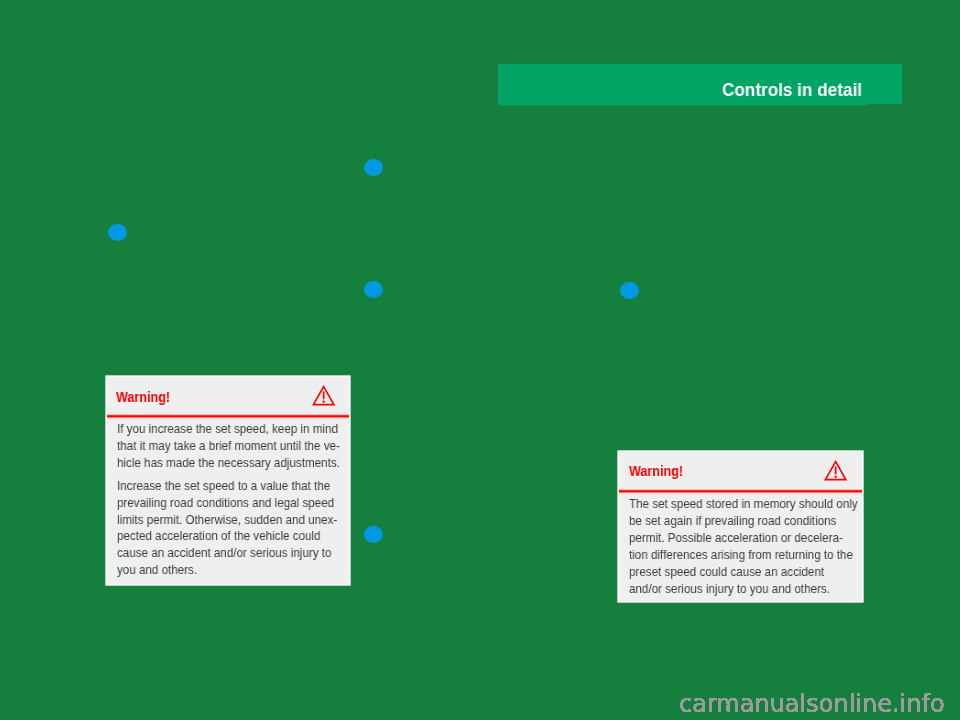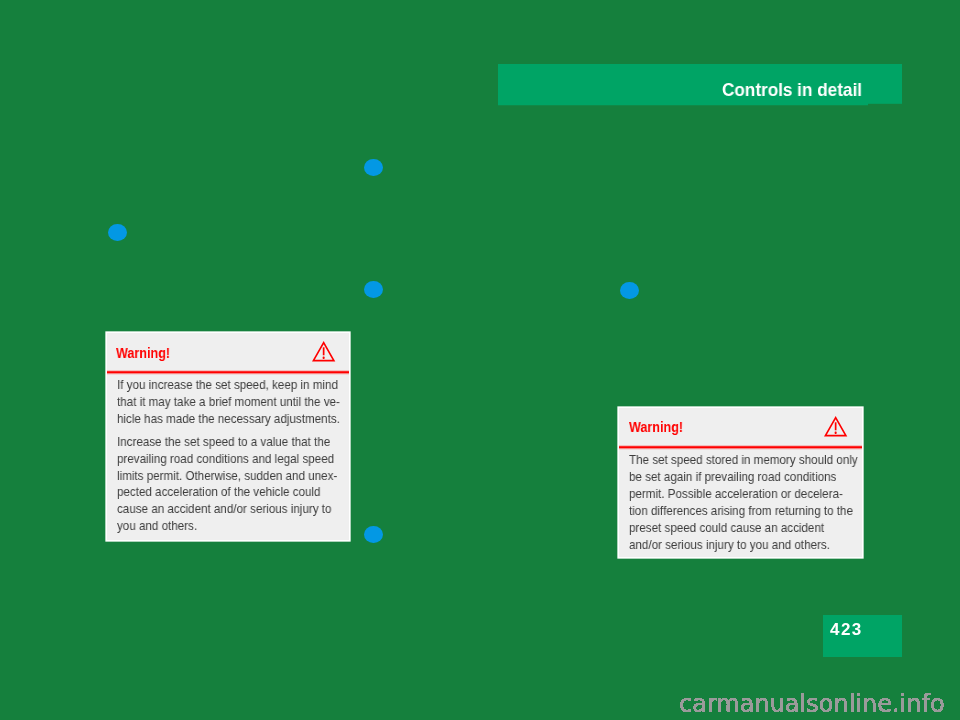--- a/index.html
+++ b/index.html
@@ -20,21 +20,21 @@
     color:#ffffff;font-weight:bold;font-size:17.7px;line-height:17.7px;
     white-space:nowrap;
     transform:scaleX(0.969);transform-origin:left top;
     will-change:transform;
   }
 
   
   .dot{position:absolute;width:18.8px;height:16.9px;border-radius:50%;background:#0398e4;}
 
   
-  .warnbox{position:absolute;background:#efefef;box-shadow:0 0 0 1.65px #ffffff;}
+  .warnbox{position:absolute;background:#efefef;box-shadow:0 0 0 1.65px #ffffff;margin-top:44px;}
   .warnbox .wtitle{
     position:absolute;color:#ff0000;font-weight:bold;font-size:14.6px;line-height:14.6px;
     white-space:nowrap;transform:scaleX(0.862);transform-origin:left top;will-change:transform;
   }
   .warnbox .wicon{position:absolute;overflow:visible;}
   .warnbox .wrule{position:absolute;height:5px;left:0;background:linear-gradient(to bottom,rgba(255,0,0,0.20) 0,rgba(255,0,0,0.20) 20%,rgba(255,0,0,0.82) 20%,rgba(255,0,0,0.82) 40%,#ff0000 40%,#ff0000 60%,rgba(255,0,0,0.45) 60%,rgba(255,0,0,0.45) 80%,rgba(255,0,0,0.10) 80%,rgba(255,0,0,0.10) 100%);}
   .wline{
     position:absolute;color:#3c3c3c;font-size:12.7px;line-height:12.7px;white-space:nowrap;
     transform:scaleX(0.916);transform-origin:left top;will-change:transform;
   }
@@ -97,23 +97,20 @@
     <div class="wlines">
       <div class="wline" style="left:9.55px;top:45.6px">The set speed stored in memory should only</div>
       <div class="wline" style="left:9.55px;top:62.5px">be set again if prevailing road conditions</div>
       <div class="wline" style="left:9.55px;top:79.5px">permit. Possible acceleration or decelera-</div>
       <div class="wline" style="left:9.55px;top:96.4px">tion differences arising from returning to the</div>
       <div class="wline" style="left:9.55px;top:113.3px">preset speed could cause an accident</div>
       <div class="wline" style="left:9.55px;top:130.3px">and/or serious injury to you and others.</div>
     </div>
   </div>
 
-  <div class="pagenum">
-    <span>423</span>
-  </div>
 
   <svg class="watermark">
     <defs>
       <filter id="hardedge" x="-5%" y="-20%" width="115%" height="150%">
         <feComponentTransfer>
             <feFuncA type="discrete" tableValues="0 0 1 1"></feFuncA>
           </feComponentTransfer>
       </filter>
     </defs>
     <text x="1" y="19" filter="url(#hardedge)">carmanualsonline.info</text>

